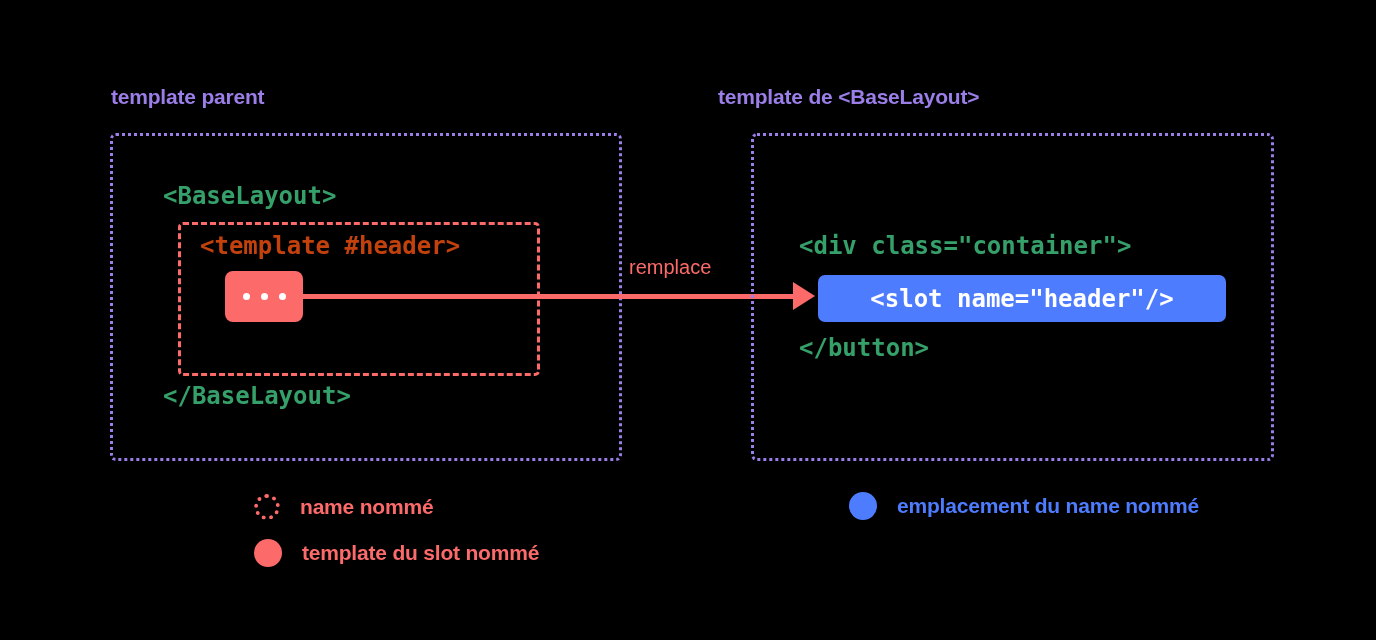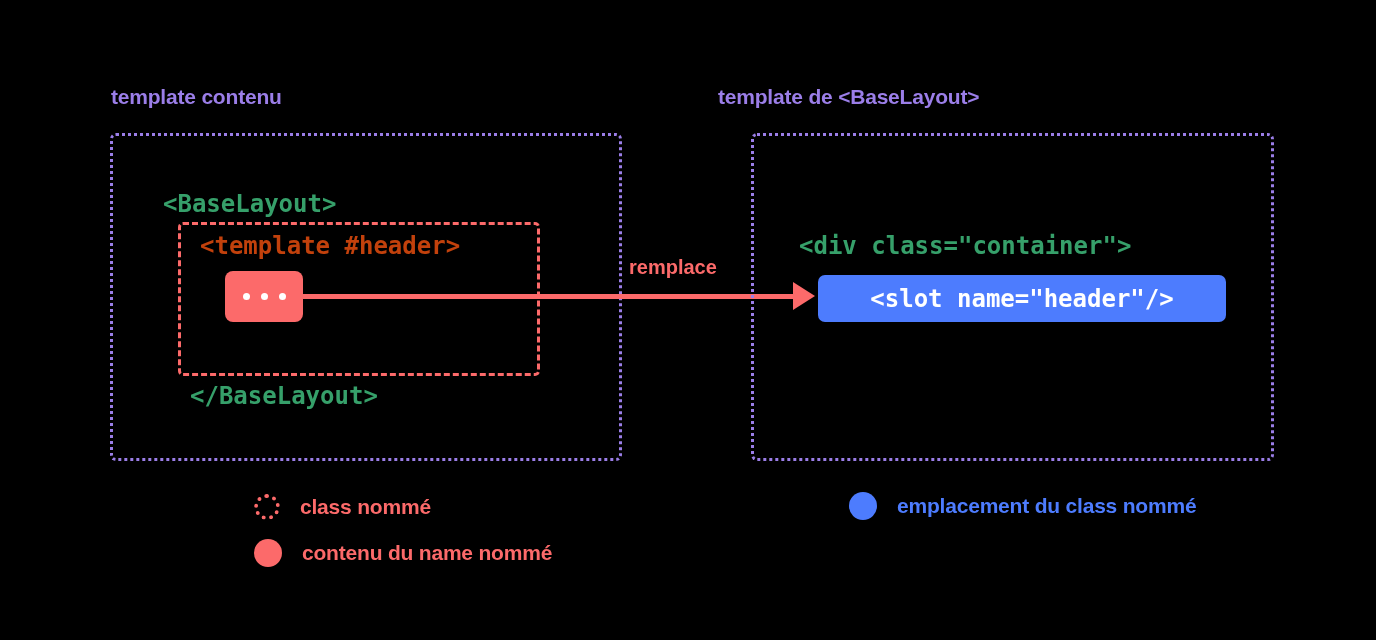--- a/index.html
+++ b/index.html
@@ -46,22 +46,22 @@
     position: absolute;
     font-family: "DejaVu Sans Mono", monospace;
     font-size: 24px;
     font-weight: bold;
     white-space: nowrap;
     letter-spacing: 0px;
   }
   .code.green { color: #36a06a; }
   .code.red   { color: #c2410c; }
 
-  #code-baselayout-open  { left: 163px; top: 190px; }
-  #code-baselayout-close { left: 163px; top: 382px; margin-left: 27px; }
+  #code-baselayout-open  { left: 163px; top: 182px; }
+  #code-baselayout-close { left: 163px; top: 382px; }
   #code-template-open    { left: 200px; top: 232px; }
   #code-template-close   { left: 200px; top: 332px; }
 
   #code-div-open   { left: 799px; top: 232px; }
   #code-button-end { left: 799px; top: 334px; }
 
   
   #slot-outline {
     position: absolute;
     left: 178px;
@@ -111,21 +111,21 @@
     height: 0;
     border-top: 14px solid transparent;
     border-bottom: 14px solid transparent;
     border-left: 22px solid #fc6a6a;
   }
   #arrow-label {
     position: absolute;
     left: 629px;
     top: 256px;
     font-family: "Liberation Sans", sans-serif;
-    font-weight: bold;
+    font-weight: normal;
     font-size: 20px;
     color: #fc6a6a;
     white-space: nowrap;
   }
 
   
   #slot-location-chip {
     position: absolute;
     left: 818px;
     top: 275px;
@@ -189,21 +189,21 @@
 
   #legend-slot         { left: 254px; top: 494px; }
   #legend-slot-content { left: 254px; top: 539px; }
   #legend-slot-outlet  { left: 849px; top: 492px; }
 </style>
 </head>
 <body>
 
 <div id="canvas">
 
-  <div class="panel-title" id="title-left">template contenu</div>
+  <div class="panel-title" id="title-left">template parent</div>
 
   <div class="panel-box" id="panel-left"></div>
 
   <div class="code green" id="code-baselayout-open">&lt;BaseLayout&gt;</div>
 
   <div id="slot-outline"></div>
 
   <div class="code red" id="code-template-open">&lt;template #header&gt;</div>
 
   <div id="slot-content-chip">
@@ -222,29 +222,30 @@
   <div class="panel-title" id="title-right">template de &lt;BaseLayout&gt;</div>
 
   <div class="panel-box" id="panel-right"></div>
 
   <div class="code green" id="code-div-open">&lt;div class="container"&gt;</div>
 
   <div id="slot-location-chip">
     <span class="chip-text">&lt;slot name="header"/&gt;</span>
   </div>
 
+  <div class="code green" id="code-button-end">&lt;/button&gt;</div>
 
   <div class="legend-row" id="legend-slot">
     <span class="swatch-ring"></span>
-    <span class="legend-label red">class nommé</span>
+    <span class="legend-label red">name nommé</span>
   </div>
 
   <div class="legend-row" id="legend-slot-content">
     <span class="swatch-dot-red"></span>
-    <span class="legend-label red">contenu du name nommé</span>
+    <span class="legend-label red">template du slot nommé</span>
   </div>
 
   <div class="legend-row" id="legend-slot-outlet">
     <span class="swatch-dot-blue"></span>
-    <span class="legend-label blue">emplacement du class nommé</span>
+    <span class="legend-label blue">emplacement du name nommé</span>
   </div>
 
 </div>
 
 </body></html>

